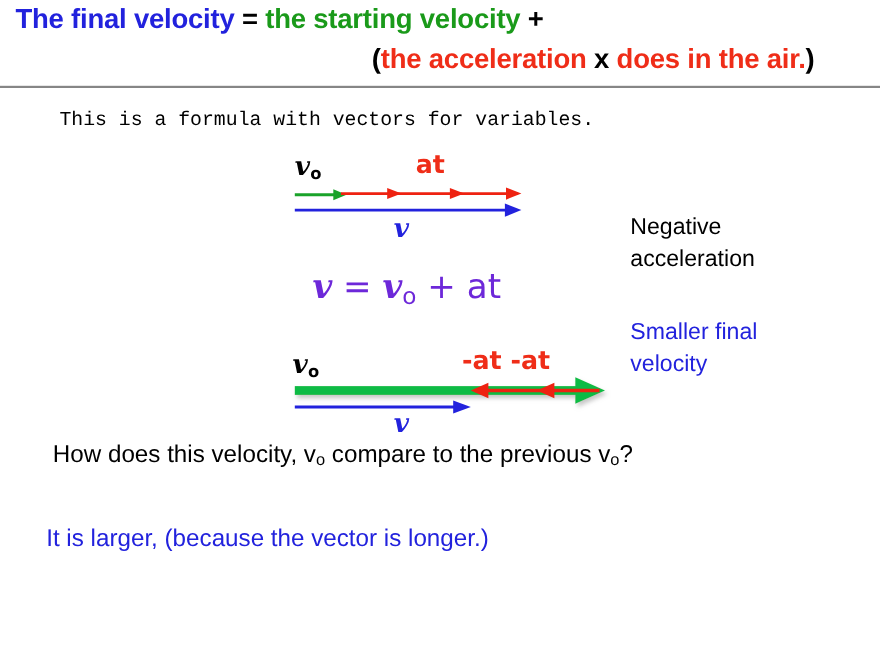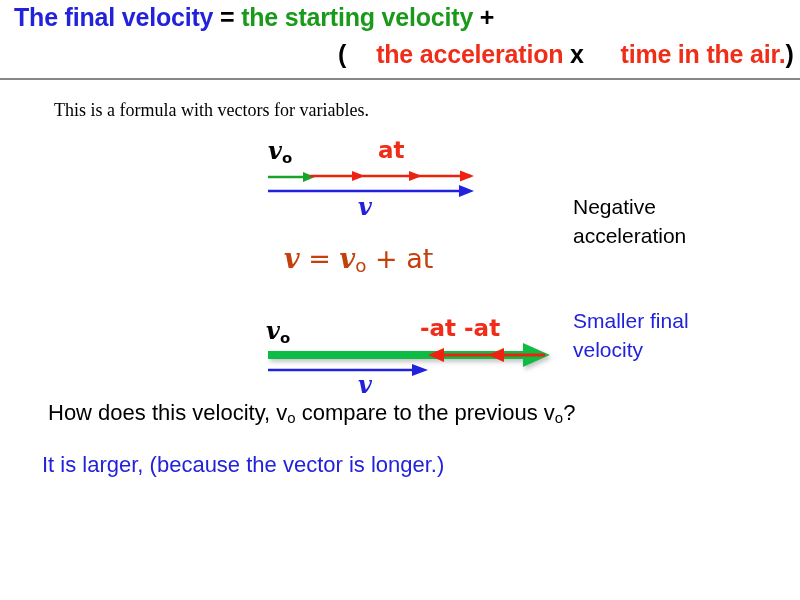--- a/index.html
+++ b/index.html
@@ -32,59 +32,59 @@
     position: absolute;
     font-size: 25px;
     font-weight: bold;
     white-space: nowrap;
     letter-spacing: -0.2px;
   }
   .title-line-1 { left: 14px; top: 3px; }
   .title-line-2 { left: 338px; top: 40px; }
   .t-blue  { color: #2222dd; }
   .t-green { color: #1a9a1a; }
-  .t-red   { color: #ef2d18; margin-left: 30px; }
+  .t-red   { color: #ef2d18; }
   .t-black { color: #000000; }
 
   .divider {
     position: absolute;
     left: 0;
     top: 78px;
     width: 800px;
     height: 2px;
     background: #868686;
   }
 
   
   .body-note {
     position: absolute;
     left: 54px;
     top: 100px;
     font-size: 18px;
     color: #000;
-    font-family: Liberation Serif, serif;
+    font-family: Liberation Mono, monospace;
     white-space: nowrap;
   }
 
   .side-note {
     position: absolute;
     left: 573px;
     font-size: 21px;
     line-height: 29px;
     white-space: nowrap;
   }
   .side-note-neg { top: 192px; color: #000; }
-  .side-note-small { top: 306px; color: #2222dd; }
+  .side-note-small { top: 287px; color: #2222dd; }
 
   .equation {
     position: absolute;
     left: 284px;
     top: 243px;
-    font-size: 27px;
-    color: #c2410c;
+    font-size: 31px;
+    color: #6d28d9;
     white-space: nowrap;
     font-weight: bold;
   }
   .eq-v {
     font-family: "DejaVu Serif", serif;
     font-style: italic;
     font-weight: bold;
   }
   .eq-at {
     font-family: "DejaVu Sans", sans-serif;
@@ -95,21 +95,21 @@
     position: absolute;
     left: 48px;
     top: 400px;
     font-size: 22px;
     color: #000;
     white-space: nowrap;
   }
   .bottom-a {
     position: absolute;
     left: 42px;
-    top: 452px;
+    top: 476px;
     font-size: 22px;
     color: #2222dd;
     white-space: nowrap;
   }
   sub {
     font-size: 0.68em;
     vertical-align: baseline;
     position: relative;
     top: 0.22em;
   }
@@ -148,21 +148,21 @@
 </head>
 <body>
 
 <div class="slide">
 
   <div class="header">
     <div class="title-line title-line-1">
       <span class="t-blue">The final velocity</span><span class="t-black"> = </span><span class="t-green">the starting velocity</span><span class="t-black"> +</span>
     </div>
     <div class="title-line title-line-2">
-      <span class="t-black">(</span><span class="t-red">the acceleration</span><span class="t-black"> x </span><span class="t-red">time in the air.</span><span class="t-black">)</span>
+      <span class="t-black">(</span><span class="t-red">the acceleration</span><span class="t-black"> x </span><span class="t-red">does in the air.</span><span class="t-black">)</span>
     </div>
   </div>
   <div class="divider"></div>
 
   <div class="body-note">This is a formula with vectors for variables.</div>
 
   <div class="diagram" id="diagram-1">
 
     <div class="vec-label lbl-green" style="left: 28px; top: 6px;">
       <span>v</span><sub>o</sub>

